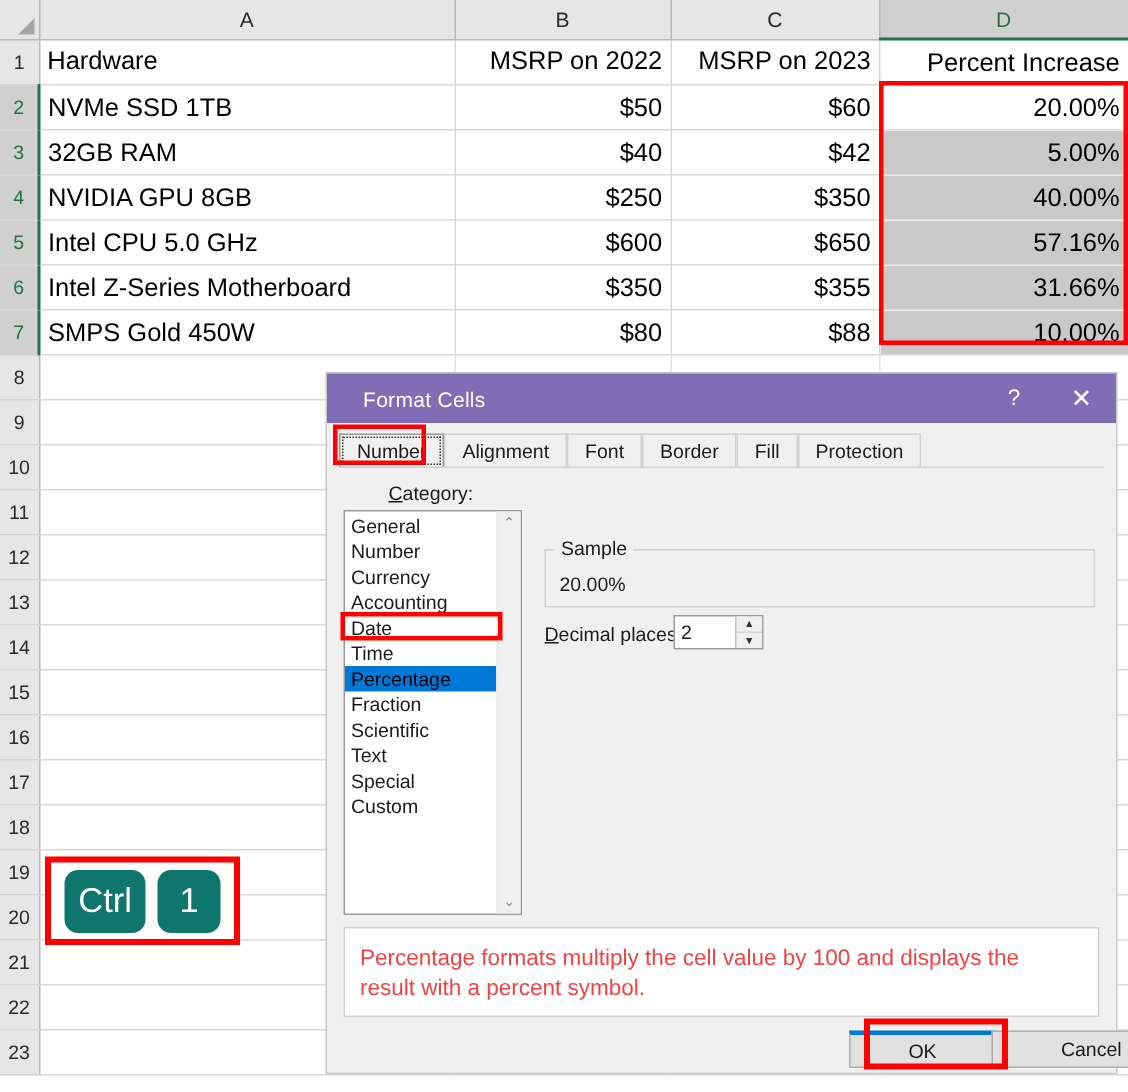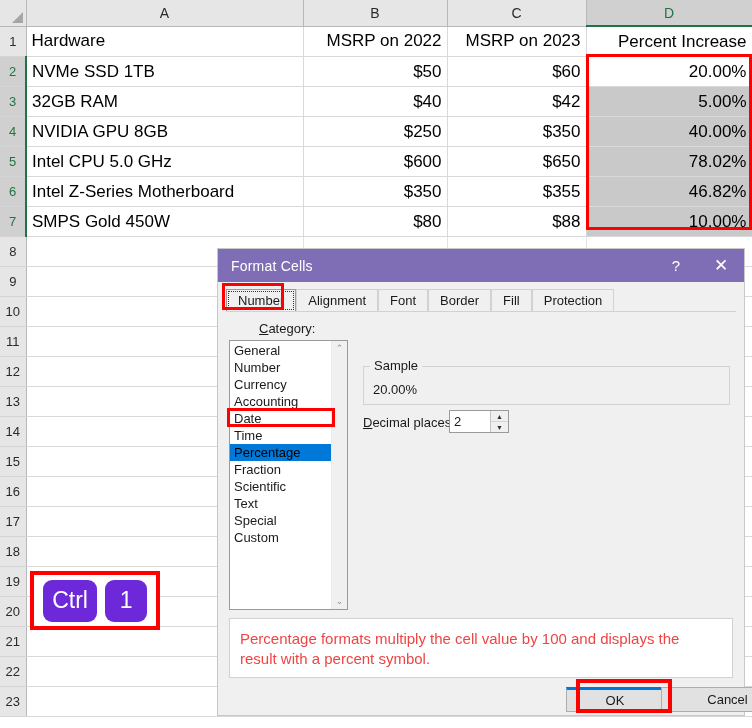--- a/index.html
+++ b/index.html
@@ -109,21 +109,21 @@
     position: absolute;
     border: 4px solid #ff0000;
     background: #ffffff;
     box-sizing: border-box;
     display: flex;
     align-items: center;
     gap: 8px;
     padding: 7px 9px;
   }
   .keycap {
-    background: #6d28d9;
+    background: #0f766e;
     color: #ffffff;
     border-radius: 9px;
     font-size: 23px;
     font-family: "Liberation Sans", sans-serif;
     display: flex;
     align-items: center;
     justify-content: center;
     height: 42px;
   }
   .keycap.wide { width: 62px; }
@@ -142,21 +142,21 @@
     color: #1a1a1a;
   }
   #dlg-titlebar {
     height: 33px;
     background: #7f6eb5;
     display: flex;
     align-items: center;
     color: #ffffff;
   }
   #dlg-title {
-    margin-left: 13px;
+    margin-left: 24px;
     font-size: 14px;
     letter-spacing: .2px;
   }
   .titlebar-spacer { flex: 1; }
   .tb-btn {
     width: 44px;
     height: 33px;
     display: flex;
     align-items: center;
     justify-content: center;
@@ -434,28 +434,28 @@
           <td class="cell">NVIDIA GPU 8GB</td>
           <td class="cell num">$250</td>
           <td class="cell num">$350</td>
           <td class="cell num selfill">40.00%</td>
         </tr>
         <tr>
           <th class="row-head sel">5</th>
           <td class="cell">Intel CPU 5.0 GHz</td>
           <td class="cell num">$600</td>
           <td class="cell num">$650</td>
-          <td class="cell num selfill">78.02%</td>
+          <td class="cell num selfill">57.16%</td>
         </tr>
         <tr>
           <th class="row-head sel">6</th>
           <td class="cell">Intel Z-Series Motherboard</td>
           <td class="cell num">$350</td>
           <td class="cell num">$355</td>
-          <td class="cell num selfill">46.82%</td>
+          <td class="cell num selfill">31.66%</td>
         </tr>
         <tr>
           <th class="row-head sel">7</th>
           <td class="cell">SMPS Gold 450W</td>
           <td class="cell num">$80</td>
           <td class="cell num">$88</td>
           <td class="cell num selfill">10.00%</td>
         </tr>
         <tr>
           <th class="row-head">8</th>

